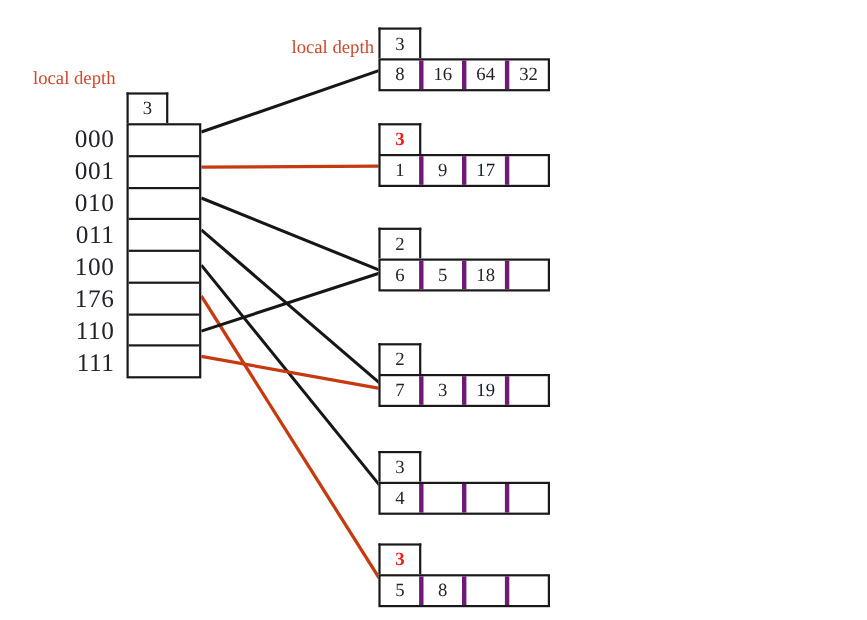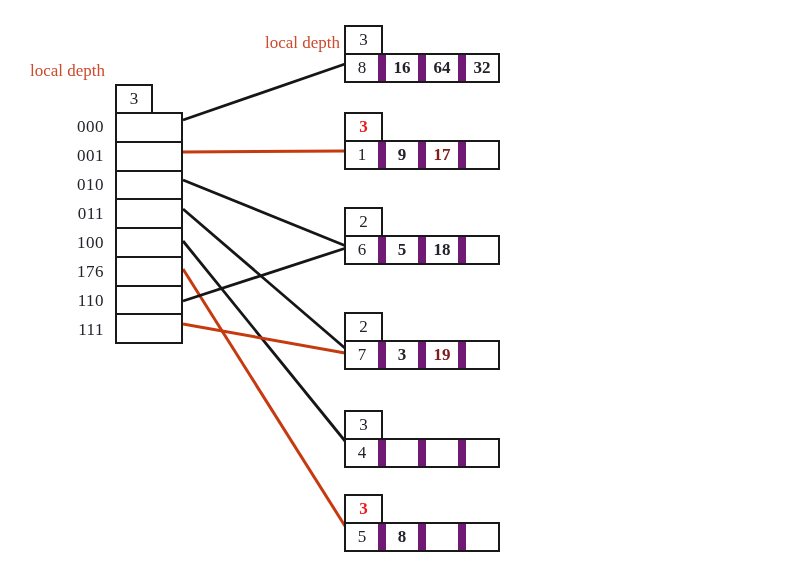--- a/index.html
+++ b/index.html
@@ -21,40 +21,40 @@
     border:2px solid #191919; background:#fff; display:flex; flex-direction:column;
     z-index:2;
   }
   .dir-row { flex:1; box-sizing:border-box; }
   .dir-row + .dir-row { border-top:2px solid #191919; }
   .dir-labels {
     left:52px; top:112px; width:52px; height:232px; display:flex; flex-direction:column;
   }
   .dir-label {
     flex:1; display:flex; align-items:center; justify-content:flex-end;
-    font-size:17px; letter-spacing:0.5px;
+    font-size:23px; letter-spacing:0.5px;
   }
   
   .bucket { position:absolute; left:344px; z-index:2; }
   .depth-box {
     position:absolute; left:0; top:0; width:39px; height:28px; box-sizing:border-box;
     border:2px solid #191919; border-bottom:none; background:#fff;
     display:flex; align-items:center; justify-content:center; font-size:17px;
   }
   .cell-row {
     position:absolute; left:0; top:28px; width:156px; height:30px; box-sizing:border-box;
     border:2px solid #191919; background:#fff; display:flex;
   }
   .cell {
     flex:1; box-sizing:border-box; display:flex; align-items:center; justify-content:center;
     font-size:17px;
   }
-  .cell + .cell { border-left:8px solid #701a75;font-weight:bold; }
+  .cell + .cell { border-left:4px solid #701a75; }
   .red-depth { color:#ee1c1c; font-weight:bold; }
-  .red-val { color:#7f1d1d; }
+  .red-val { color:#0f172a; }
   svg.links { position:absolute; left:0; top:0; z-index:1; }
   svg.links line.black { stroke:#161616; stroke-width:2.8px; }
   svg.links line.red { stroke:#c63a10; stroke-width:3px; }
 </style>
 </head>
 <body>
 
 <div class="diagram">
 
   <svg class="links" width="788" height="564" viewBox="0 0 788 564">

